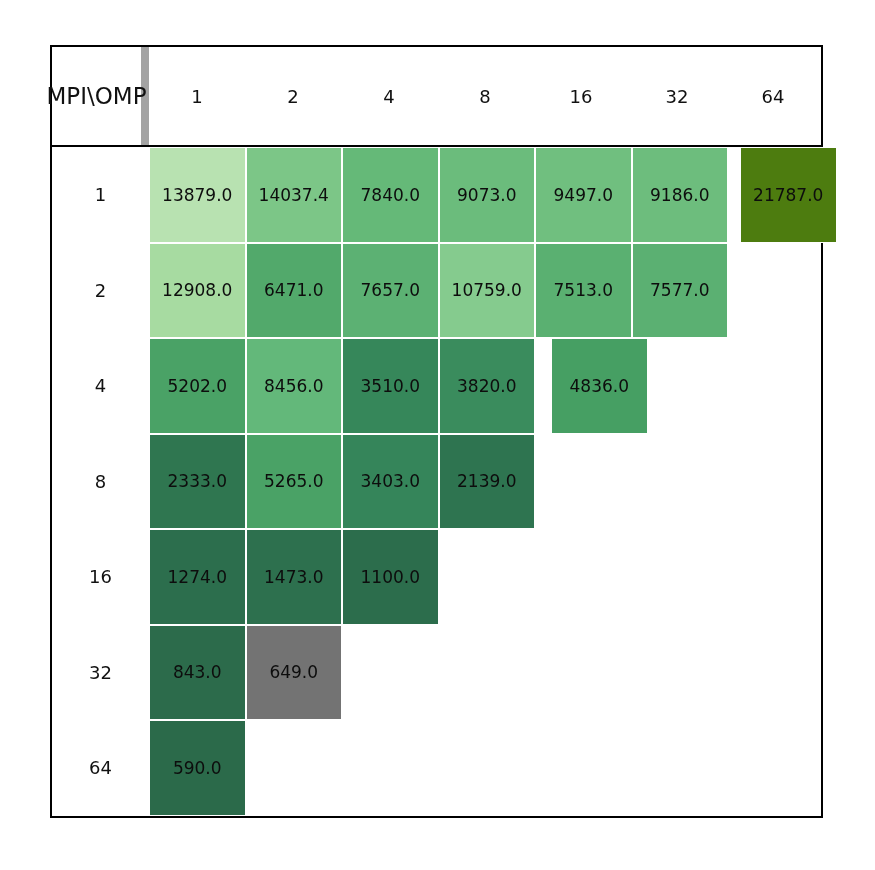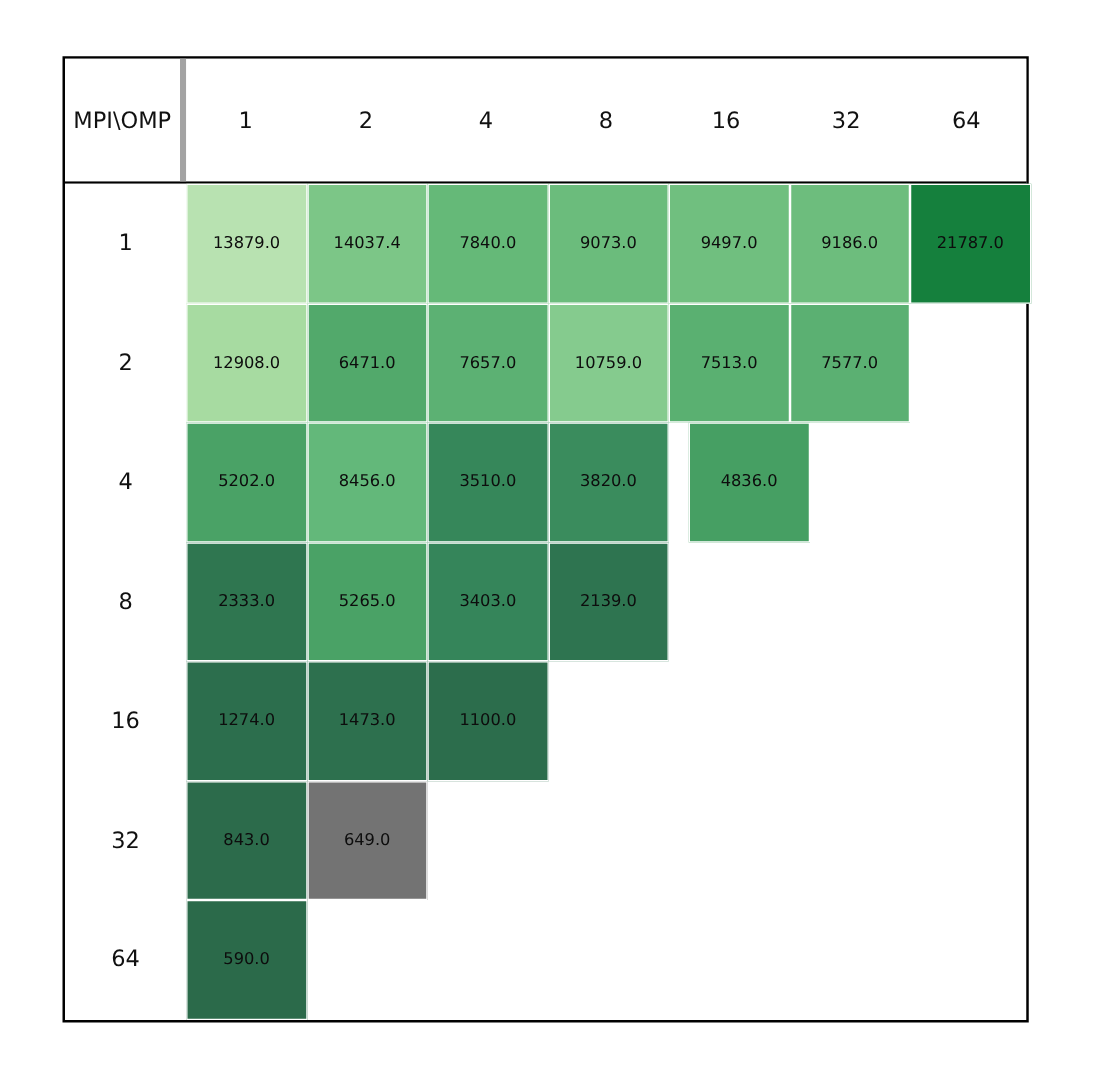--- a/index.html
+++ b/index.html
@@ -48,22 +48,22 @@
     align-items: center;
     justify-content: center;
     font-size: 18px;
     color: #111111;
     background: #ffffff;
     box-sizing: border-box;
     height: 100%;
   }
   .header-cell.corner {
     width: 97px;
-    border-right: 5px solid #a3a3a3;
-    font-size: 18px;
+    border-right: 8px solid #a3a3a3;
+    font-size: 23px;
   }
   .header-cell.col {
     width: 96.5px;
   }
 
   
   #body-rows {
     position: absolute;
     left: 0;
     top: 100px;
@@ -91,21 +91,21 @@
     display: flex;
     flex: 1 1 auto;
     height: 100%;
   }
   .cell {
     width: 96.5px;
     flex: 0 0 96.5px;
     display: flex;
     align-items: center;
     justify-content: center;
-    font-size: 13px;
+    font-size: 17px;
     color: #0d0d0d;
     box-sizing: border-box;
     border: 1.5px solid #ffffff;
     height: 100%;
   }
   .cell.empty {
     background: transparent;
     border-color: transparent;
   }
 </style>
@@ -130,21 +130,21 @@
     <div id="body-rows">
         <div class="data-row">
           <div class="row-label">1</div>
           <div class="cells">
             <div class="cell" style="background: rgb(184, 226, 177);">13879.0</div>
             <div class="cell" style="background: rgb(124, 198, 135);">14037.4</div>
             <div class="cell" style="background: rgb(101, 185, 120);">7840.0</div>
             <div class="cell" style="background: rgb(107, 188, 124);">9073.0</div>
             <div class="cell" style="background: rgb(112, 191, 127);">9497.0</div>
             <div class="cell" style="background: rgb(109, 189, 125);">9186.0</div>
-            <div class="cell" style="background: #15803d;">21787.0</div>
+            <div class="cell" style="background: #4d7c0f; margin-left: 12px;">21787.0</div>
           </div>
         </div>
         <div class="data-row">
           <div class="row-label">2</div>
           <div class="cells">
             <div class="cell" style="background: rgb(167, 219, 161);">12908.0</div>
             <div class="cell" style="background: rgb(82, 169, 107);">6471.0</div>
             <div class="cell" style="background: rgb(92, 177, 115);">7657.0</div>
             <div class="cell" style="background: rgb(133, 203, 142);">10759.0</div>
             <div class="cell" style="background: rgb(90, 176, 113);">7513.0</div>

